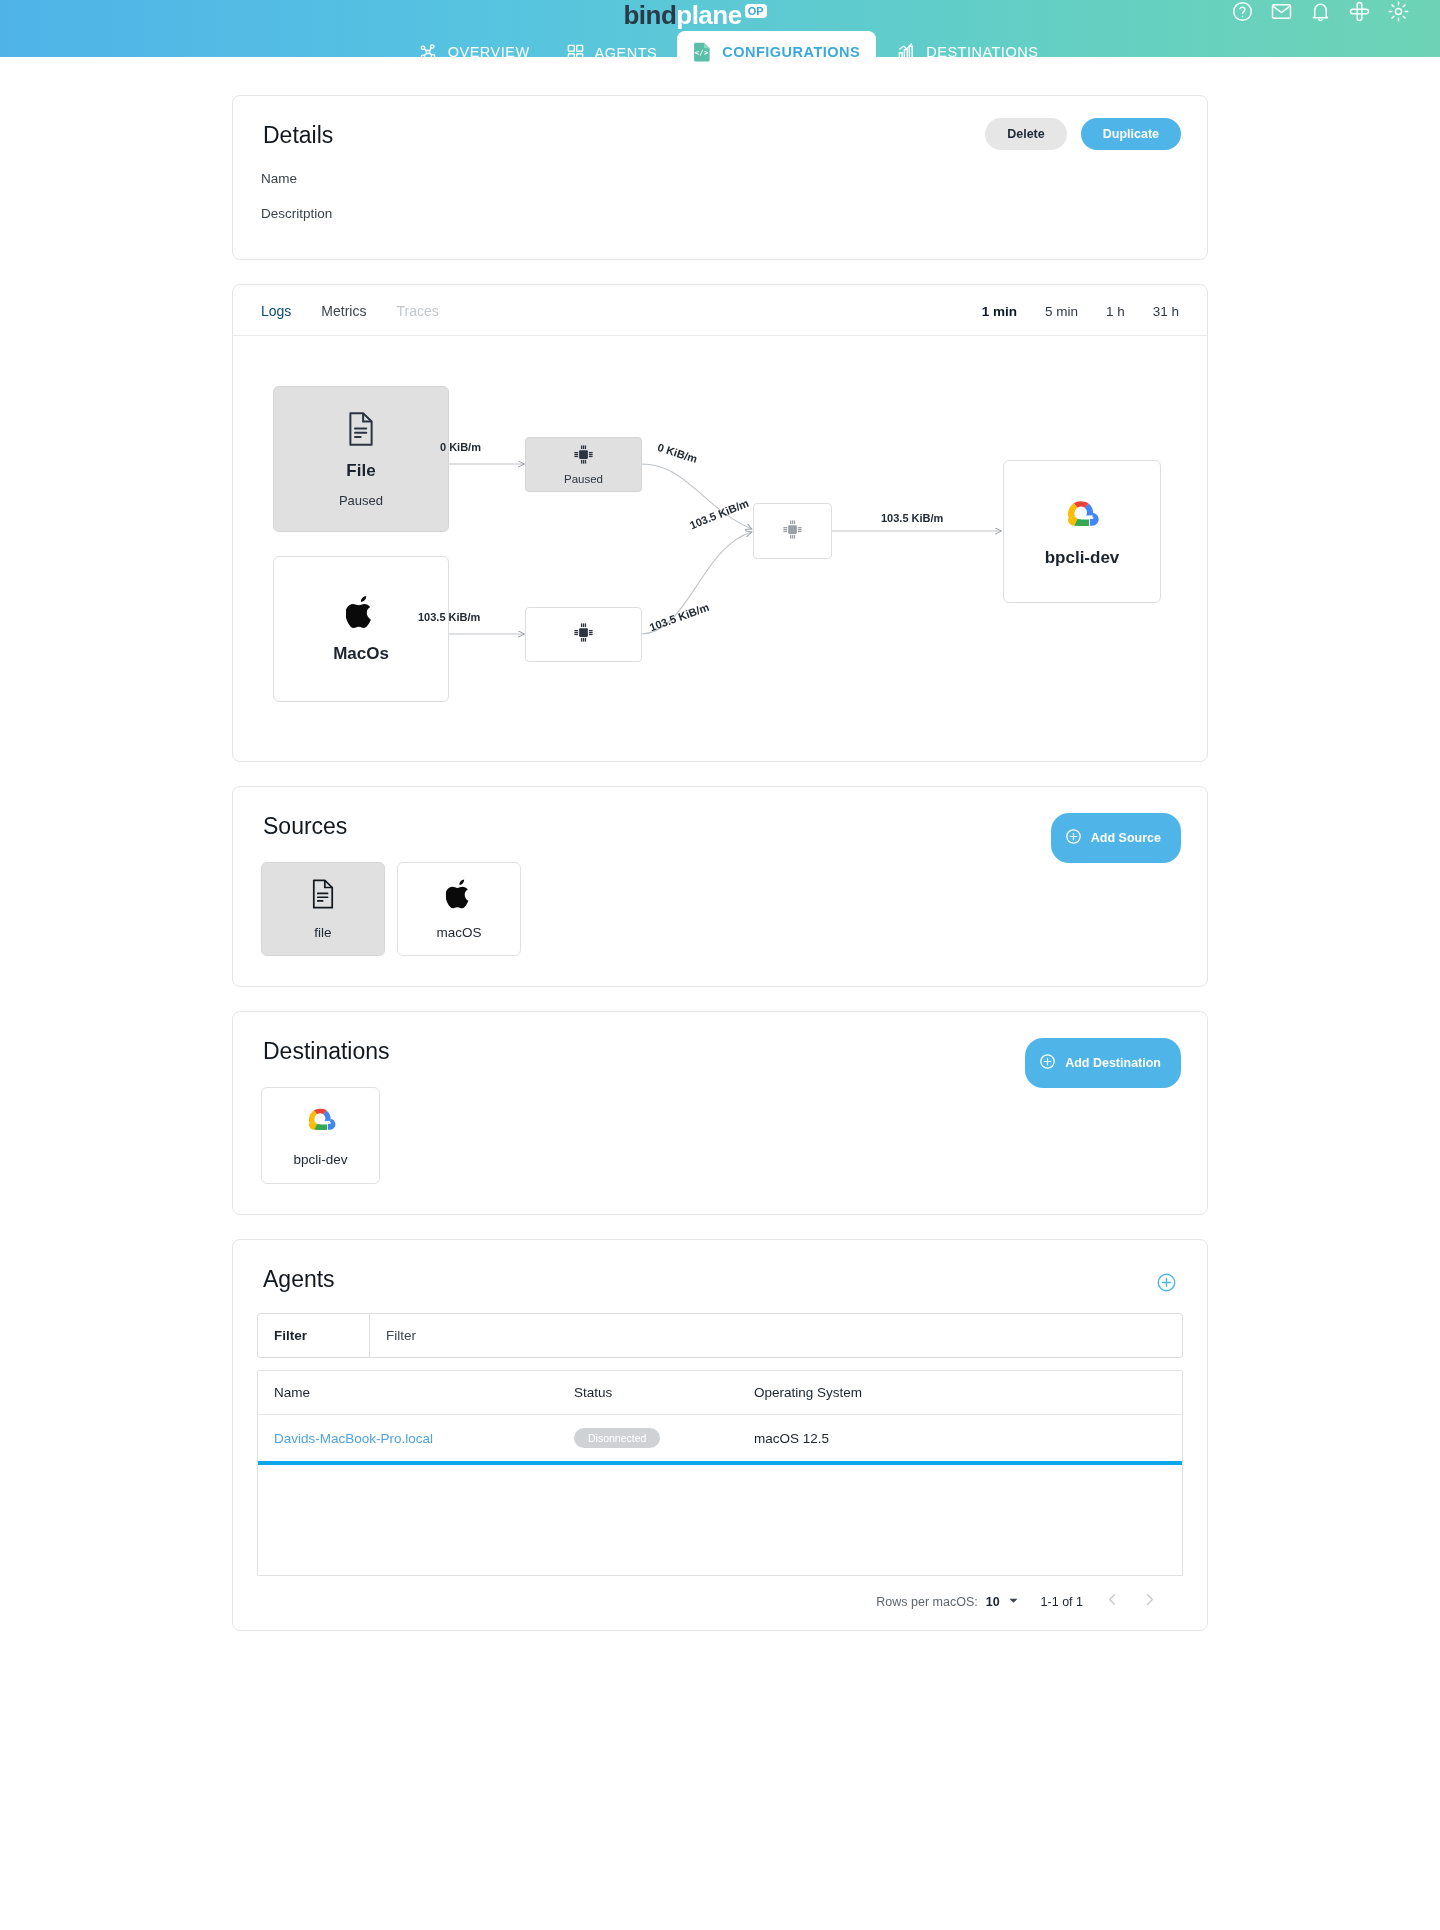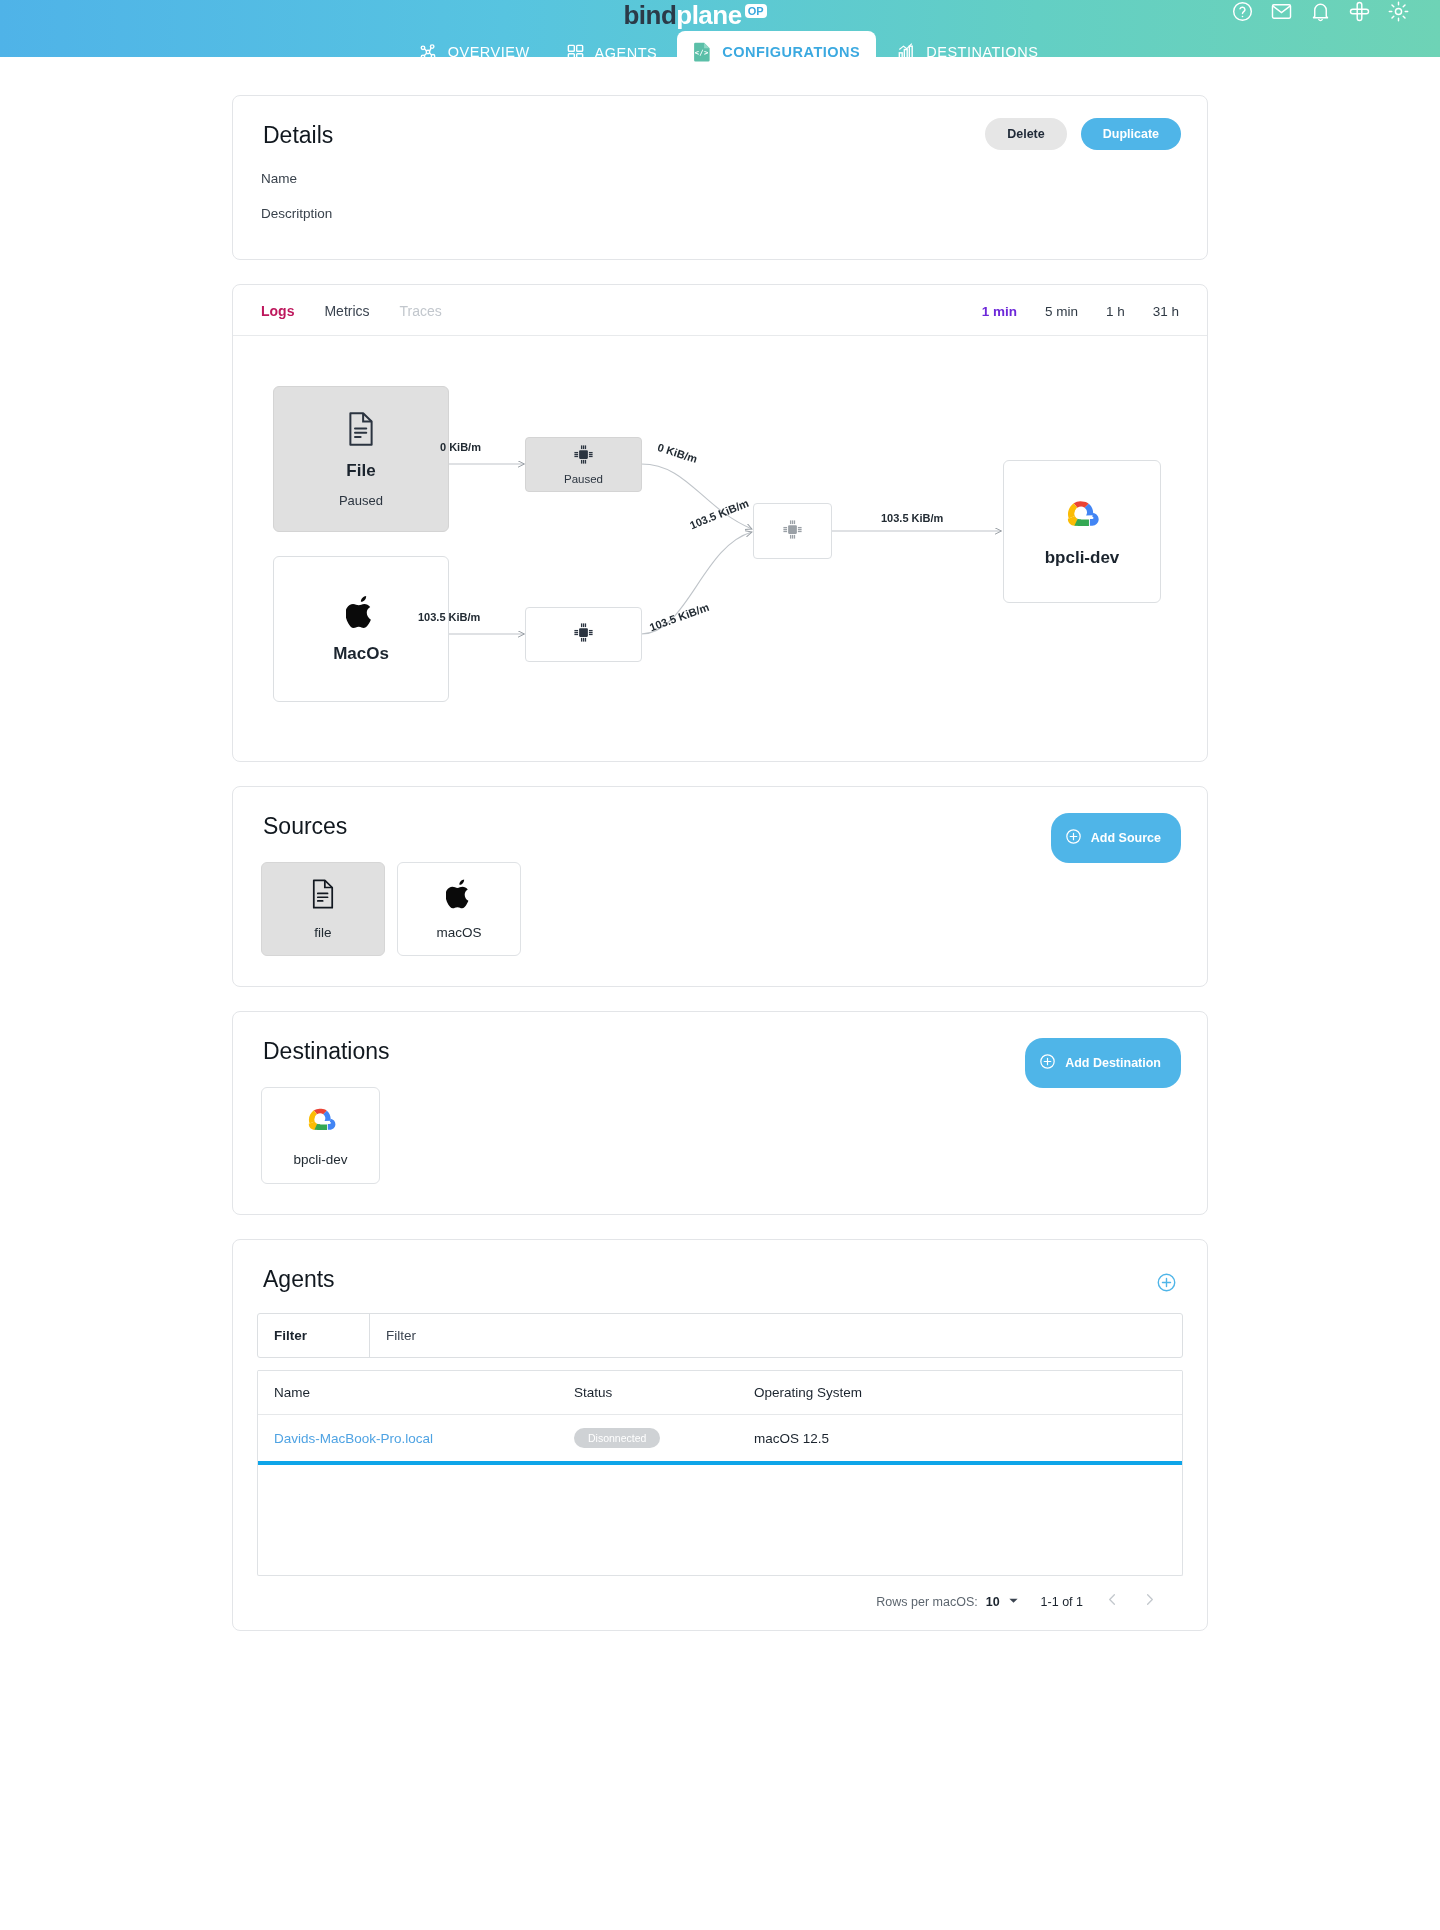--- a/index.html
+++ b/index.html
@@ -100,25 +100,25 @@
 
   
   #graph-card { padding: 0; }
   .graph-head {
     display: flex; align-items: center; justify-content: space-between;
     padding: 18px 28px 16px 28px;
     border-bottom: 1px solid #e8eaec;
   }
   .tabs { display: flex; gap: 30px; }
   .tab { font-size: 14px; color: #3b4450; cursor: pointer; }
-  .tab.active { font-weight: 700; color: #be185d; }
+  .tab.active { font-weight: 400; color: #0c4a6e; }
   .tab.disabled { color: #c2c7cd; cursor: default; }
   .ranges { display: flex; gap: 28px; }
   .range { font-size: 13.5px; color: #2f3944; cursor: pointer; }
-  .range.active { font-weight: 700; color: #6d28d9; }
+  .range.active { font-weight: 700; color: #0f172a; }
   .graph-body { position: relative; height: 425px; }
   .graph-body svg.flow { position: absolute; inset: 0; width: 100%; height: 100%; }
 
   .node {
     position: absolute;
     border: 1px solid #dcdfe2;
     border-radius: 6px;
     background: #ffffff;
     display: flex;
     flex-direction: column;

